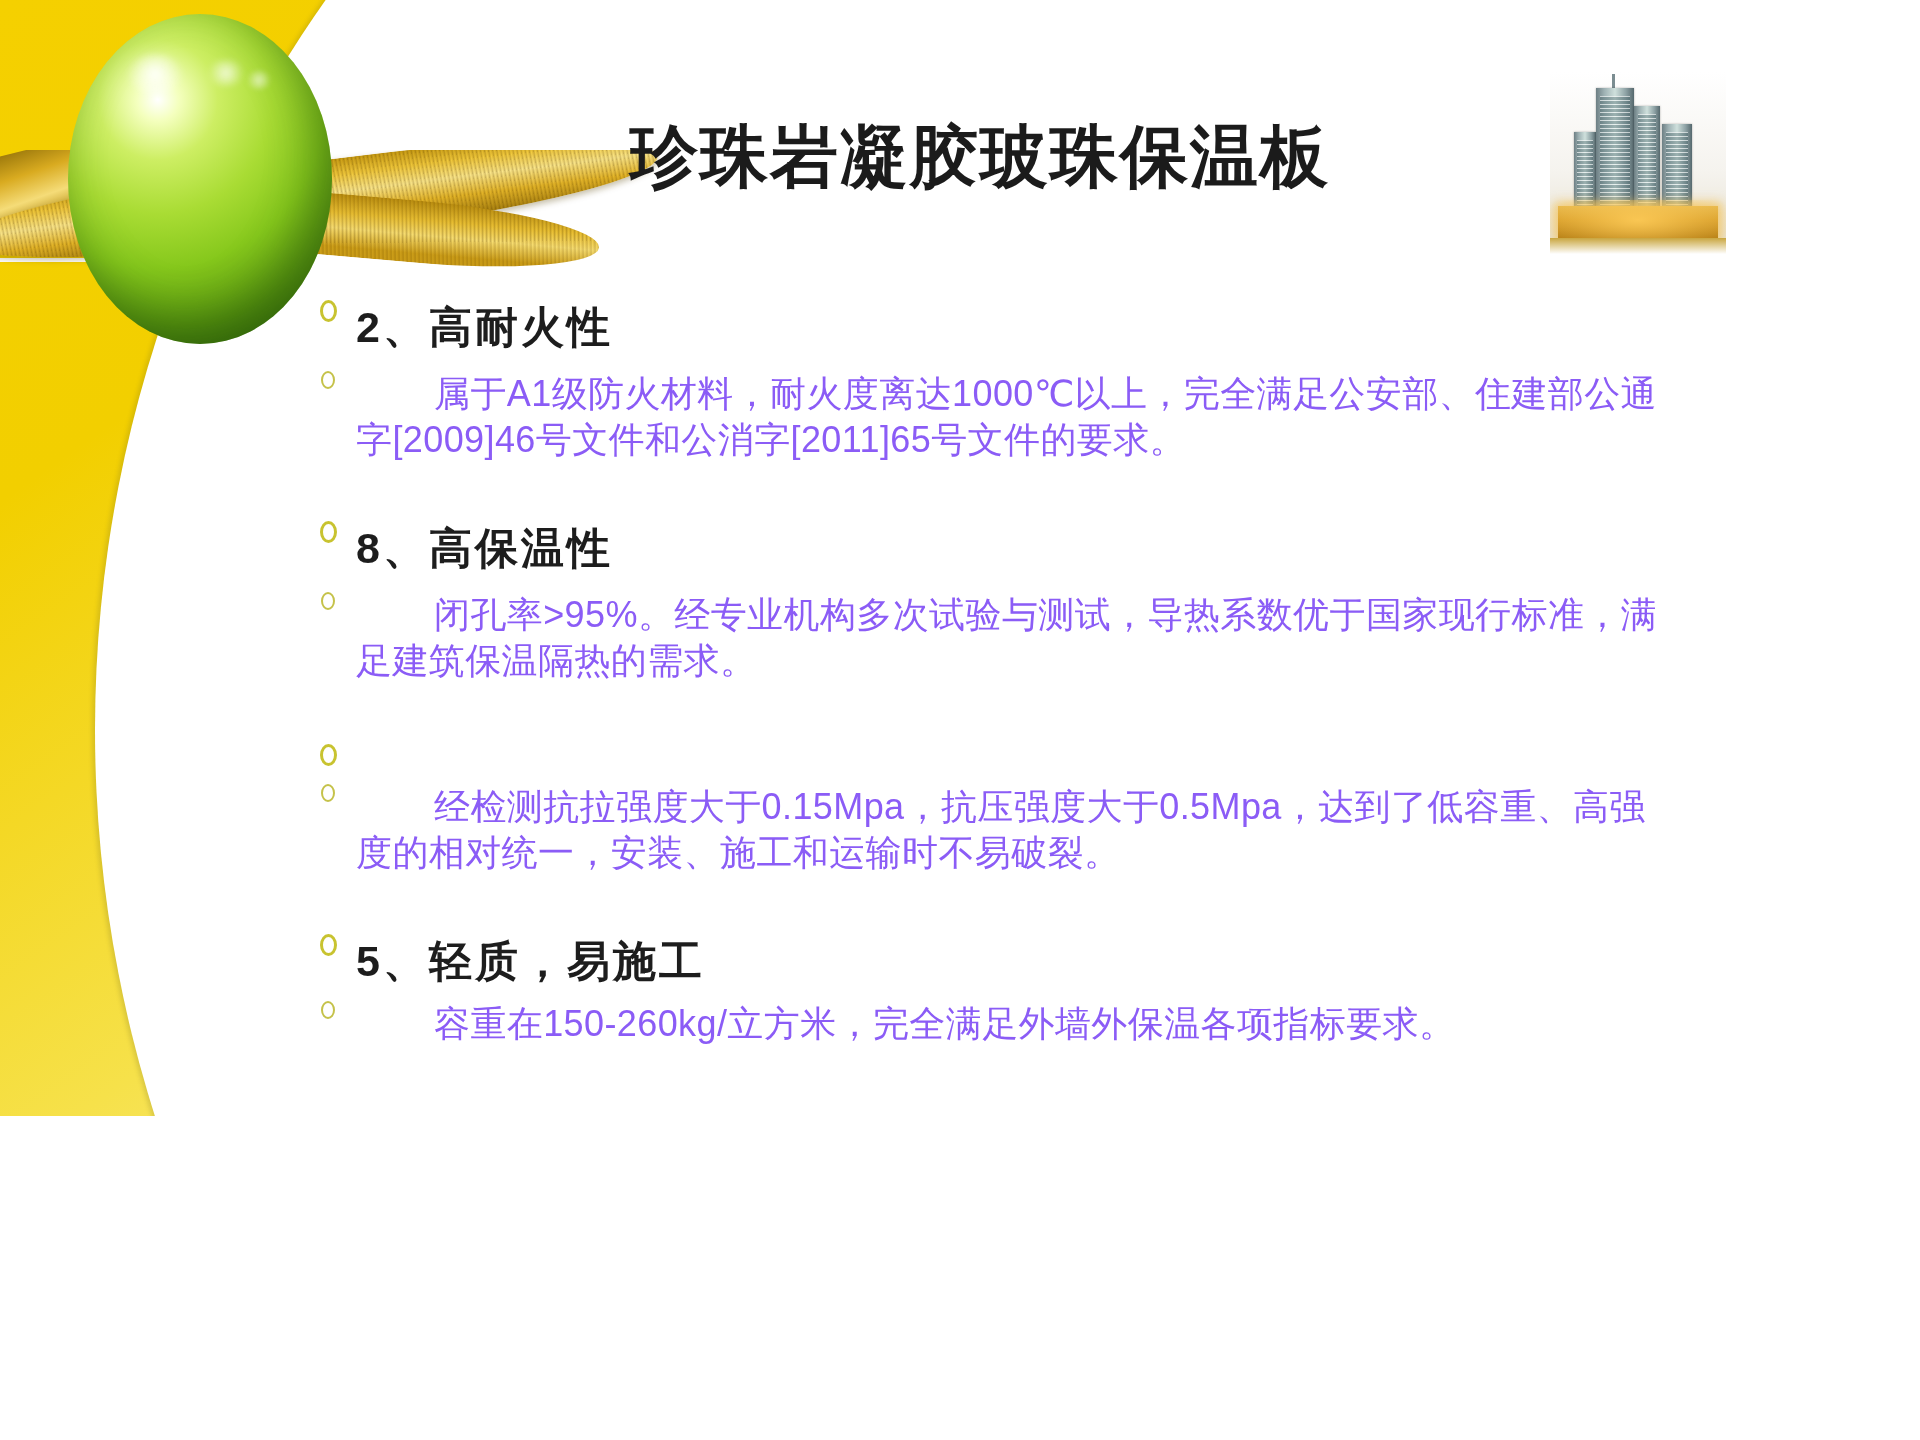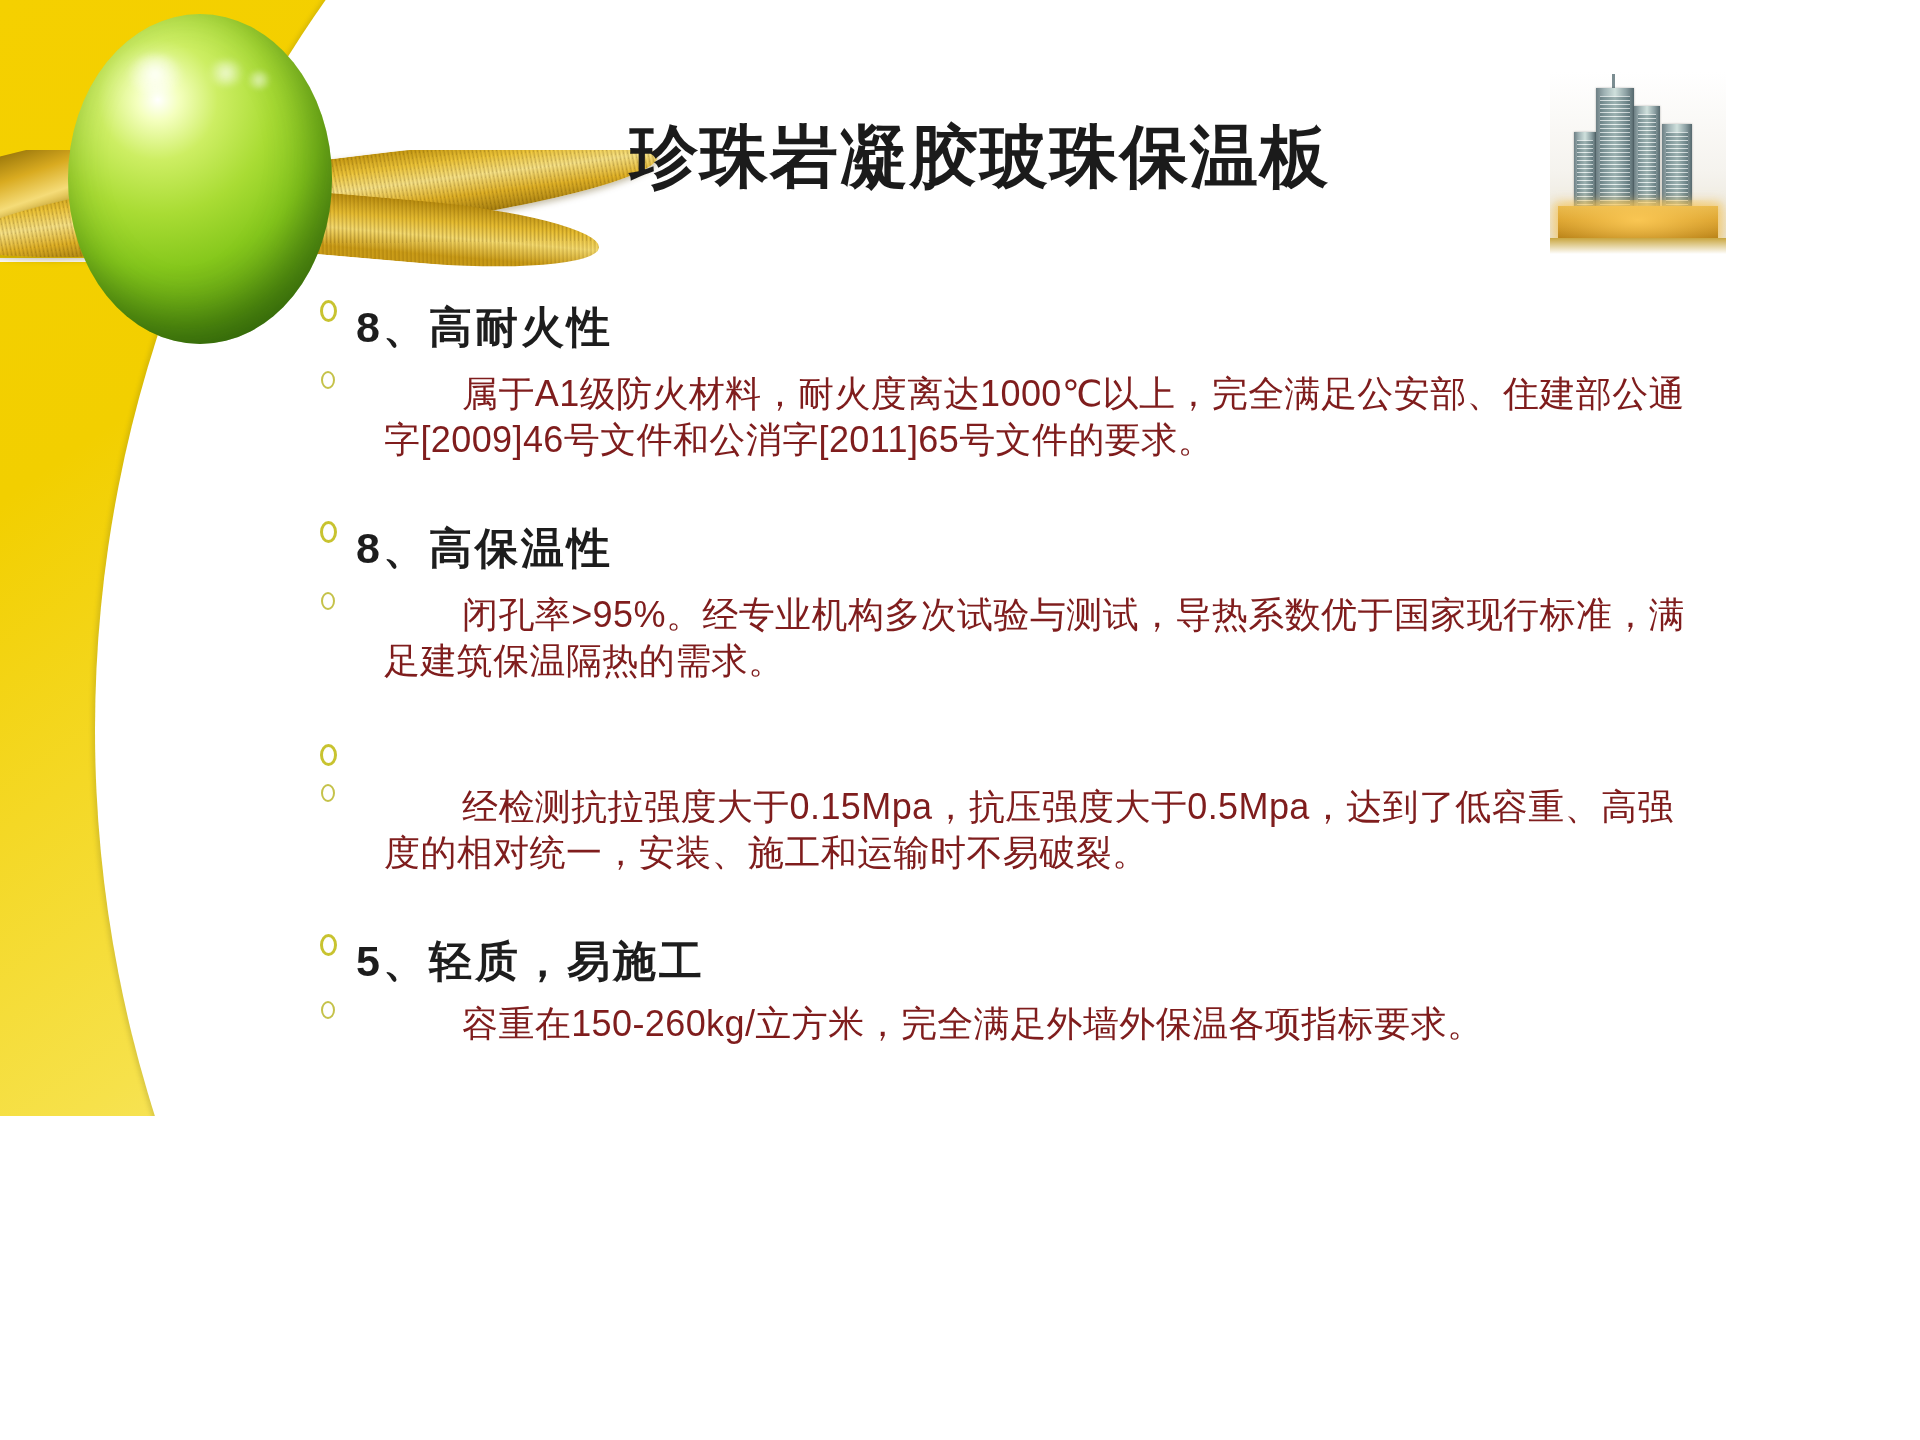--- a/index.html
+++ b/index.html
@@ -240,26 +240,25 @@
   .heading {
     font-size: 43px;
     font-weight: bold;
     color: #1d1d1d;
     letter-spacing: 3px;
     line-height: 1.18;
     padding-top: 2px;
   }
   .body {
     font-size: 36px;
-    color: #7f1d1d;
+    color: #8b5cf6;
     line-height: 1.28;
     letter-spacing: 0.4px;
     max-width: 1310px;
     text-indent: 78px;
-    margin-left: 28px;
   }
   .sec-gap-1 { height: 18px; }
   .sec-gap-2 { height: 58px; }
   .sec-gap-3 { height: 60px; }
   .sec-gap-4 { height: 58px; }
   .sec-gap-5 { height: 14px; }
 </style>
 </head>
 <body>
 
@@ -300,21 +299,21 @@
 
   <div class="title">珍珠岩凝胶玻珠保温板</div>
 
   <div class="content">
 
     <div class="section">
       <div class="row">
         <div class="bullet">
             <span></span>
           </div>
-        <div class="heading">8、高耐火性</div>
+        <div class="heading">2、高耐火性</div>
       </div>
       <div class="sec-gap-1"></div>
       <div class="row">
         <div class="bullet small">
             <span></span>
           </div>
         <div class="body">属于A1级防火材料，耐火度离达1000℃以上，完全满足公安部、住建部公通字[2009]46号文件和公消字[2011]65号文件的要求。</div>
       </div>
     </div>
 

